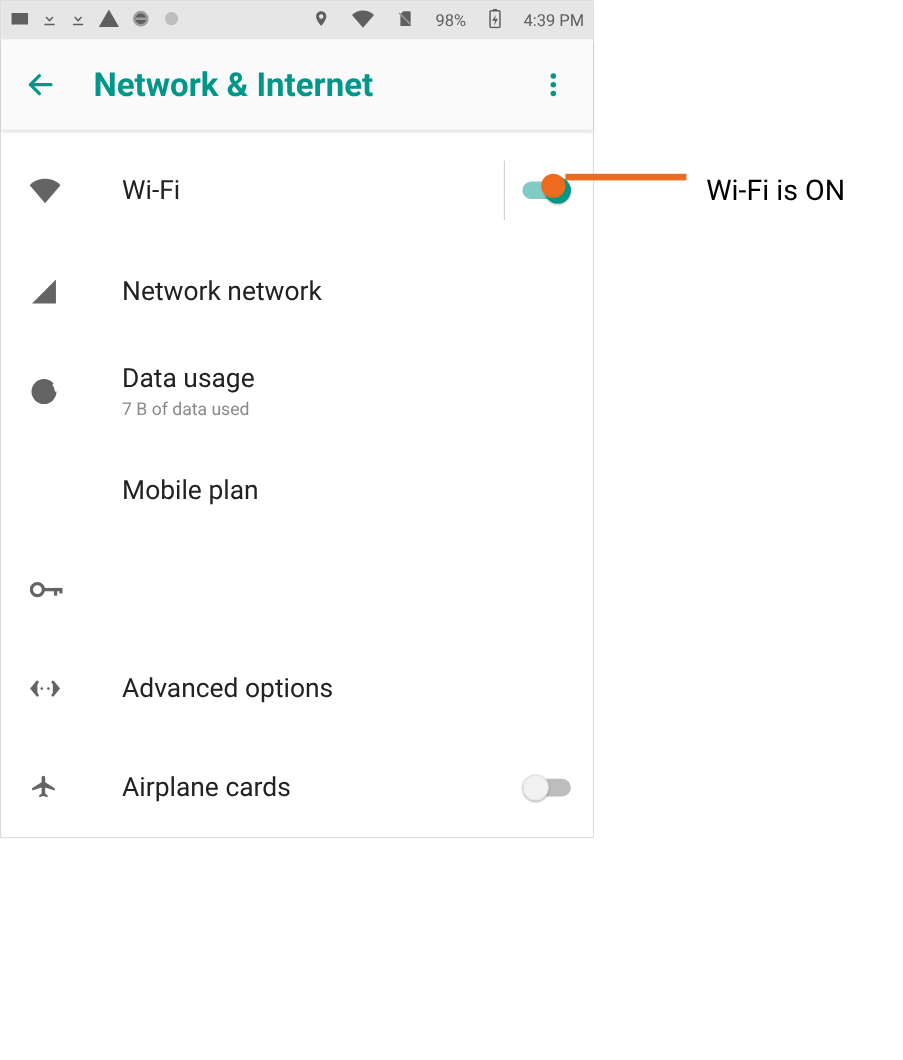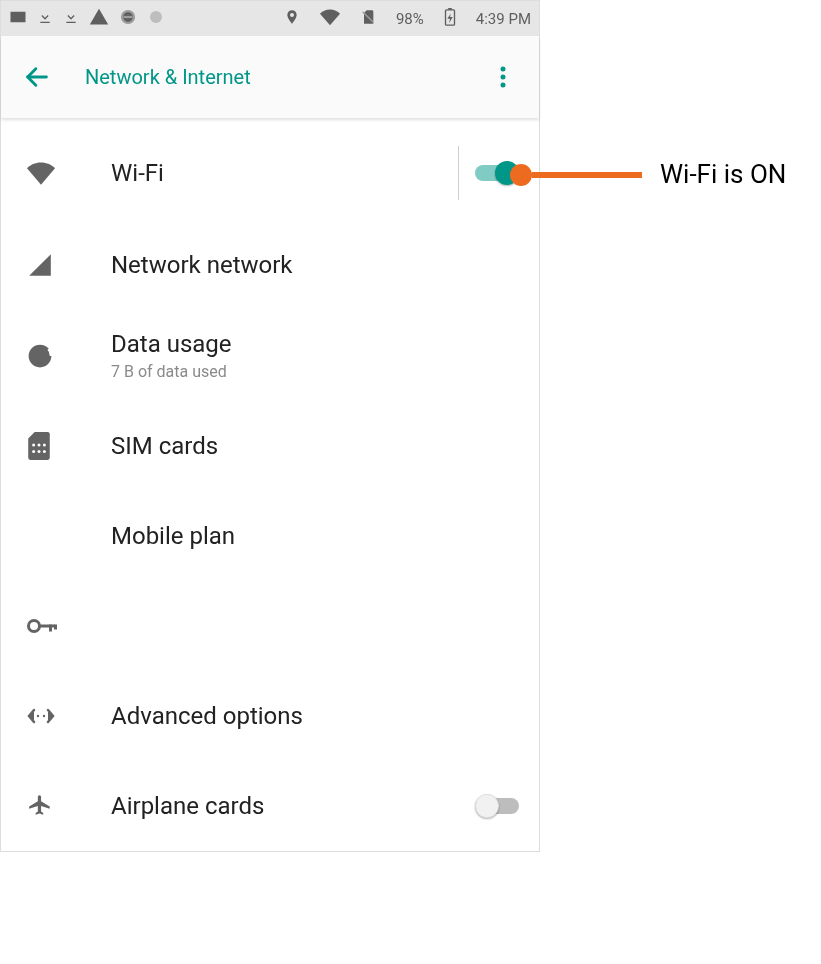--- a/index.html
+++ b/index.html
@@ -4,39 +4,39 @@
   <style>
     * { margin: 0; padding: 0; box-sizing: border-box; }
     body { font-family: Roboto, -apple-system, BlinkMacSystemFont, "Segoe UI", Arial, sans-serif; background: #fff; width: 821px; height: 964px; position: relative; }
     .phone { width: 540px; background: #fff; border: 1px solid #ddd; position: relative; }
     .statusbar { height: 35px; background: #e6e6e6; display: flex; align-items: center; padding: 0 8px; color: #5f5f5f; font-size: 15px; }
     .statusbar .left-icons { display: flex; gap: 10px; align-items: center; }
     .statusbar .right-icons { margin-left: auto; display: flex; gap: 20px; align-items: center; }
     .statusbar svg { fill: #5f5f5f; }
     .appbar { height: 82px; display: flex; align-items: center; padding: 0 18px; box-shadow: 0 2px 3px rgba(0,0,0,0.12); background: #fafafa; }
     .appbar .back { width: 36px; height: 36px; display: flex; align-items: center; justify-content: center; color: #009688; cursor: pointer; }
-    .appbar .title { color: #009688; font-size: 20px; font-weight: 400; margin-left: 30px; }
+    .appbar .title { color: #009688; font-size: 30px; font-weight: 700; margin-left: 30px; }
     .appbar .overflow { margin-left: auto; width: 36px; height: 36px; display: flex; align-items: center; justify-content: center; cursor: pointer; }
     .settings-list { padding-top: 8px; }
     .settings-item { display: flex; align-items: center; padding: 20px 20px 20px 20px; min-height: 90px; cursor: pointer; position: relative; }
     .settings-item .icon-slot { width: 90px; display: flex; align-items: center; justify-content: flex-start; padding-left: 6px; }
     .settings-item .icon-slot svg { fill: #646464; }
     .settings-item .text-slot { flex: 1; }
     .settings-item .title { font-size: 24px; color: #222; }
     .settings-item .sub { font-size: 16px; color: #8a8a8a; margin-top: 4px; }
     .settings-item .action-slot { display: flex; align-items: center; padding-left: 12px; }
     .vdivider { width: 1px; height: 54px; background: #cfcfcf; margin-right: 16px; }
     .switch { position: relative; width: 44px; height: 24px; display: inline-block; }
     .switch .track { position: absolute; inset: 4px 0; height: 16px; border-radius: 10px; }
     .switch .thumb { position: absolute; width: 24px; height: 24px; border-radius: 50%; top: 0; box-shadow: 0 1px 2px rgba(0,0,0,0.3); }
     .switch.on .track { background: #80cbc4; }
     .switch.on .thumb { background: #009688; left: 20px; }
     .switch.off .track { background: #bdbdbd; }
     .switch.off .thumb { background: #f1f1f1; left: 0; border: 1px solid #e0e0e0; }
-    .annotation { position: absolute; left: 510px; top: 158px; display: flex; align-items: center; }
+    .annotation { position: absolute; left: 492px; top: 158px; display: flex; align-items: flex-start; }
     .annotation .dot { width: 22px; height: 22px; background: #ed6b1f; border-radius: 50%; }
     .annotation .line { width: 110px; height: 6px; background: #ed6b1f; }
     .annotation .label { font-size: 26px; color: #000; margin-left: 18px; line-height: 1.3; width: 140px; }
   </style>
 </head>
 <body>
 
 <div class="phone">
 
   <div class="statusbar">
@@ -135,36 +135,20 @@
         <svg width="26" height="26" viewBox="0 0 24 24" fill="none" stroke="#646464" stroke-width="3">
             <circle cx="12" cy="12" r="9" stroke-dasharray="50 8"></circle>
           </svg>
       </div>
       <div class="text-slot">
         <div class="title">Data usage</div>
         <div class="sub">7 B of data used</div>
       </div>
     </div>
 
-    <div class="settings-item">
-      <div class="icon-slot">
-        <svg width="24" height="28" viewBox="0 0 20 26">
-            <path d="M6 0 L18 0 A2 2 0 0 1 20 2 L20 24 A2 2 0 0 1 18 26 L2 26 A2 2 0 0 1 0 24 L0 6 Z" fill="#646464"></path>
-            <circle cx="5" cy="12" r="1.4" fill="#fff"></circle>
-            <circle cx="10" cy="12" r="1.4" fill="#fff"></circle>
-            <circle cx="15" cy="12" r="1.4" fill="#fff"></circle>
-            <circle cx="5" cy="18" r="1.4" fill="#fff"></circle>
-            <circle cx="10" cy="18" r="1.4" fill="#fff"></circle>
-            <circle cx="15" cy="18" r="1.4" fill="#fff"></circle>
-          </svg>
-      </div>
-      <div class="text-slot">
-        <div class="title">SIM cards</div>
-      </div>
-    </div>
 
     <div class="settings-item">
       <div class="icon-slot"></div>
       <div class="text-slot">
         <div class="title">Mobile plan</div>
       </div>
     </div>
 
     <div class="settings-item">
       <div class="icon-slot">

